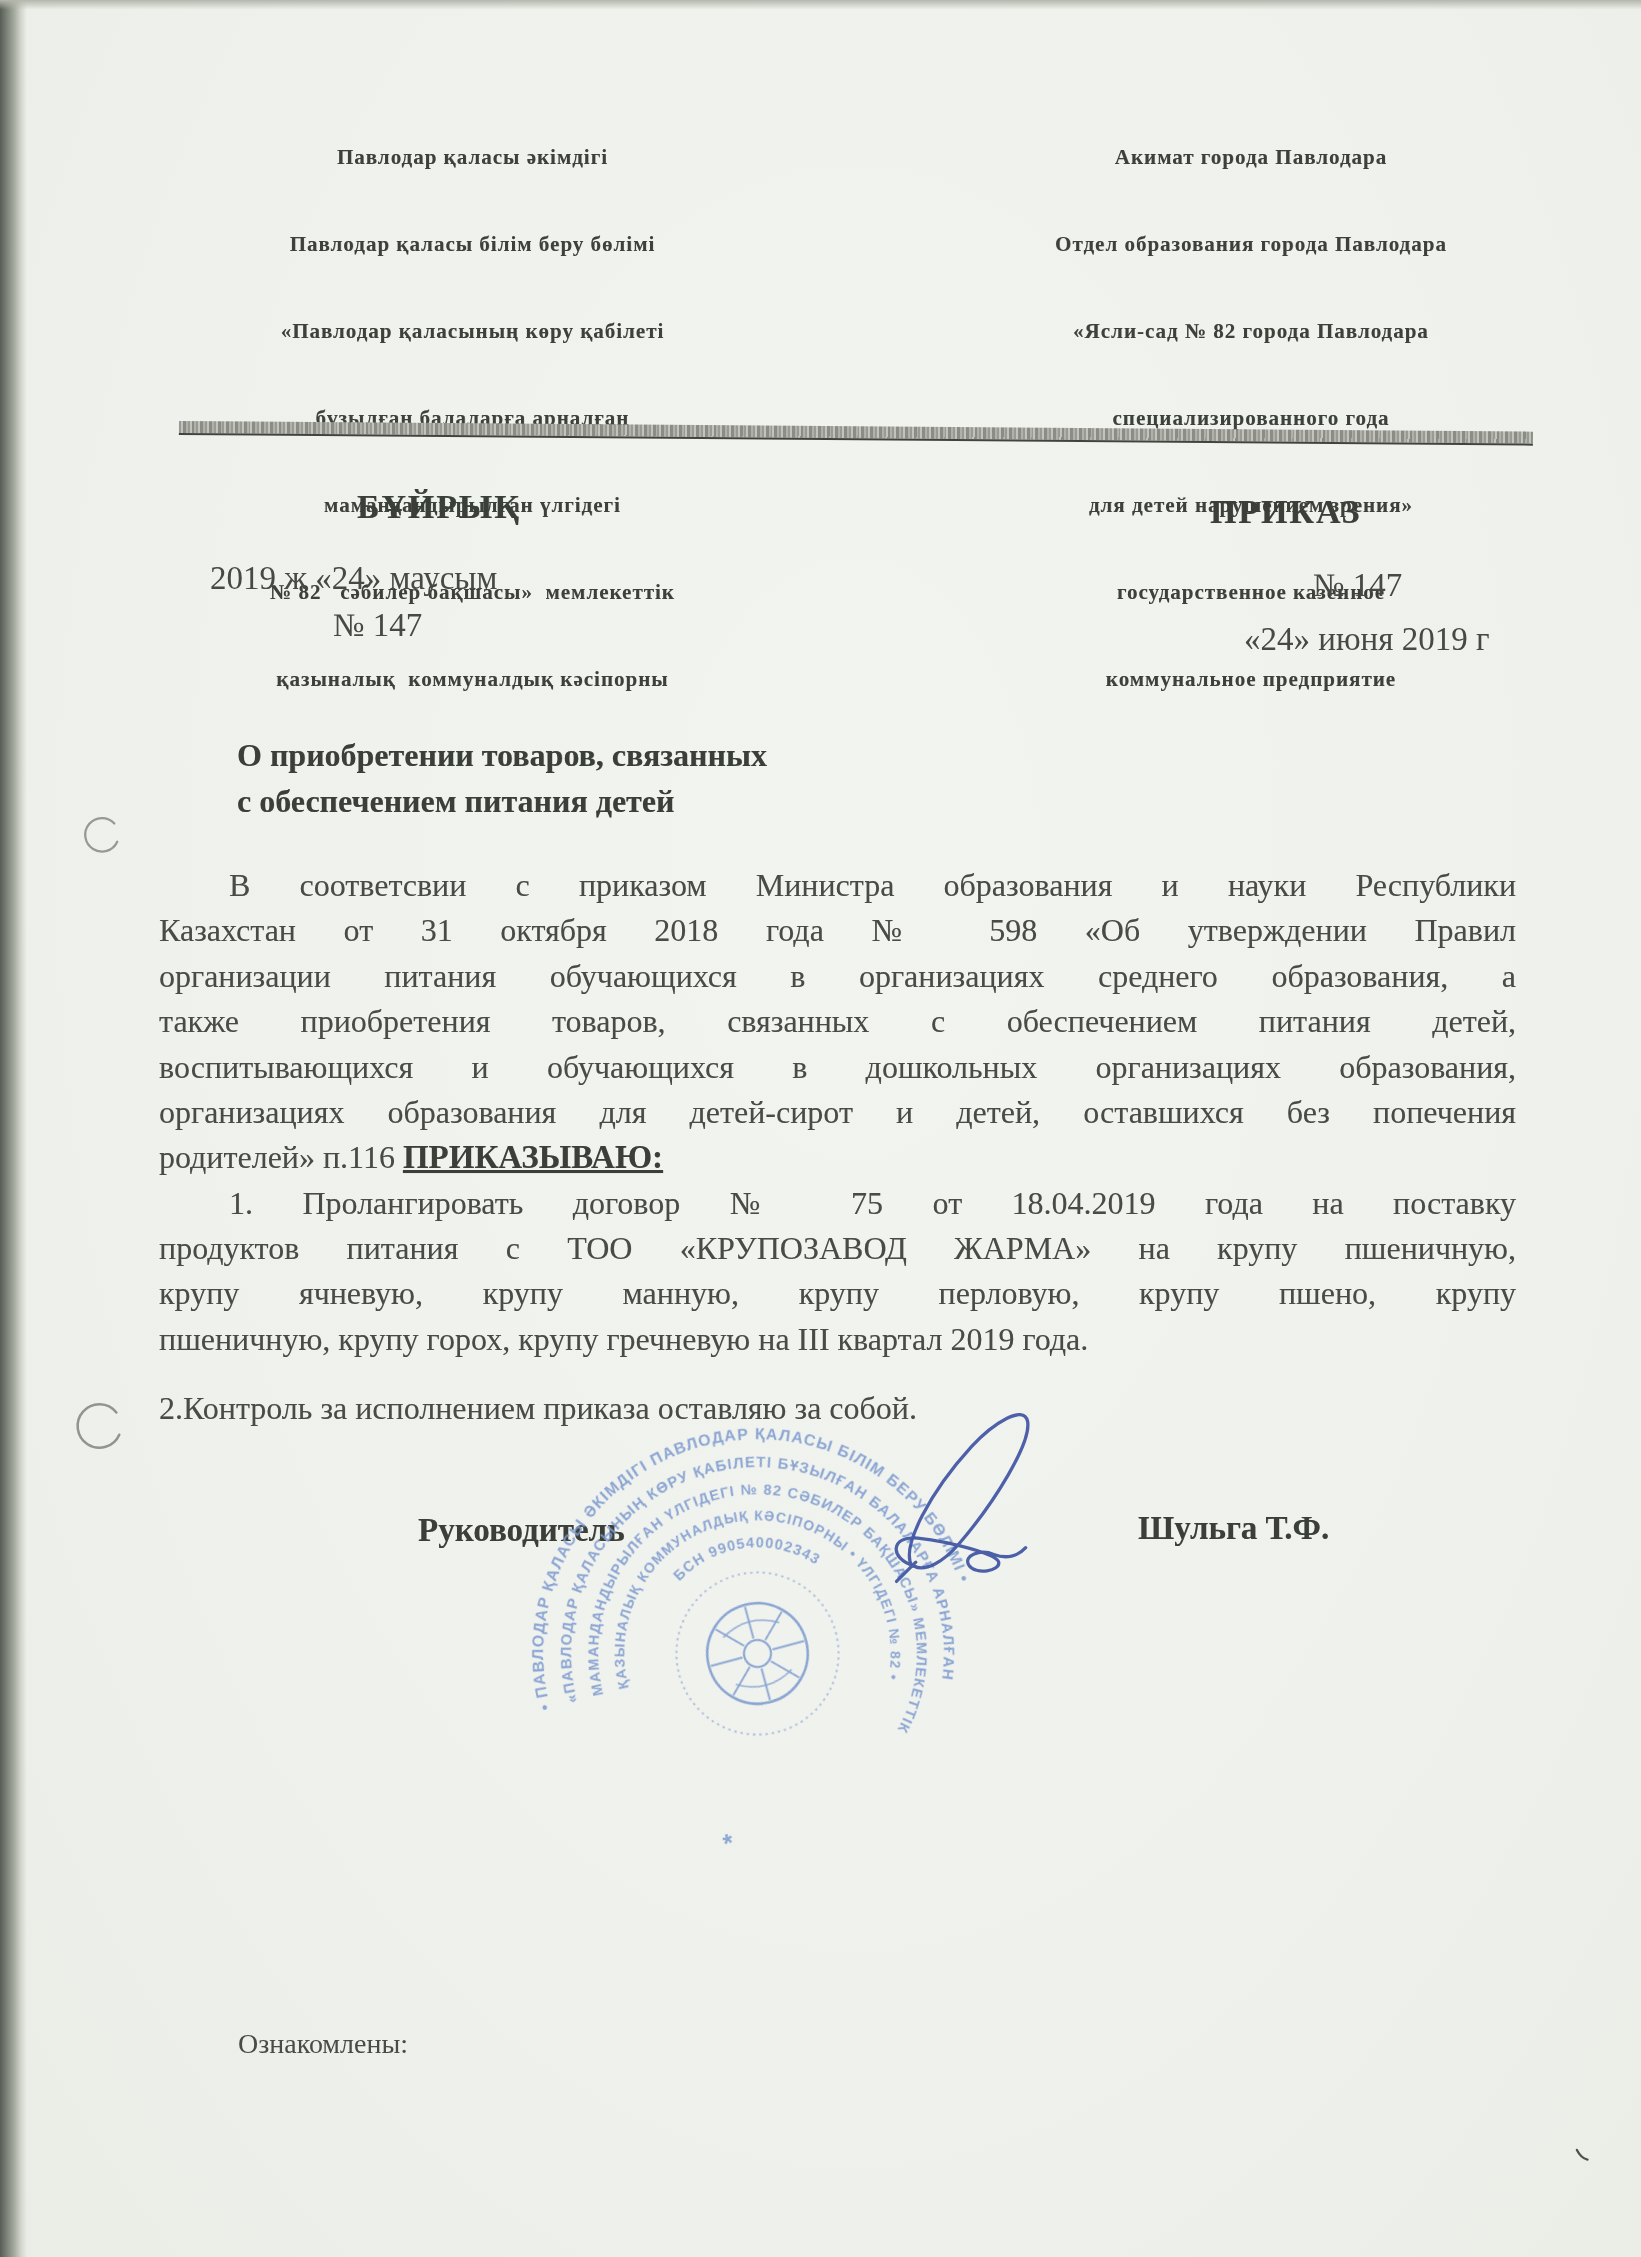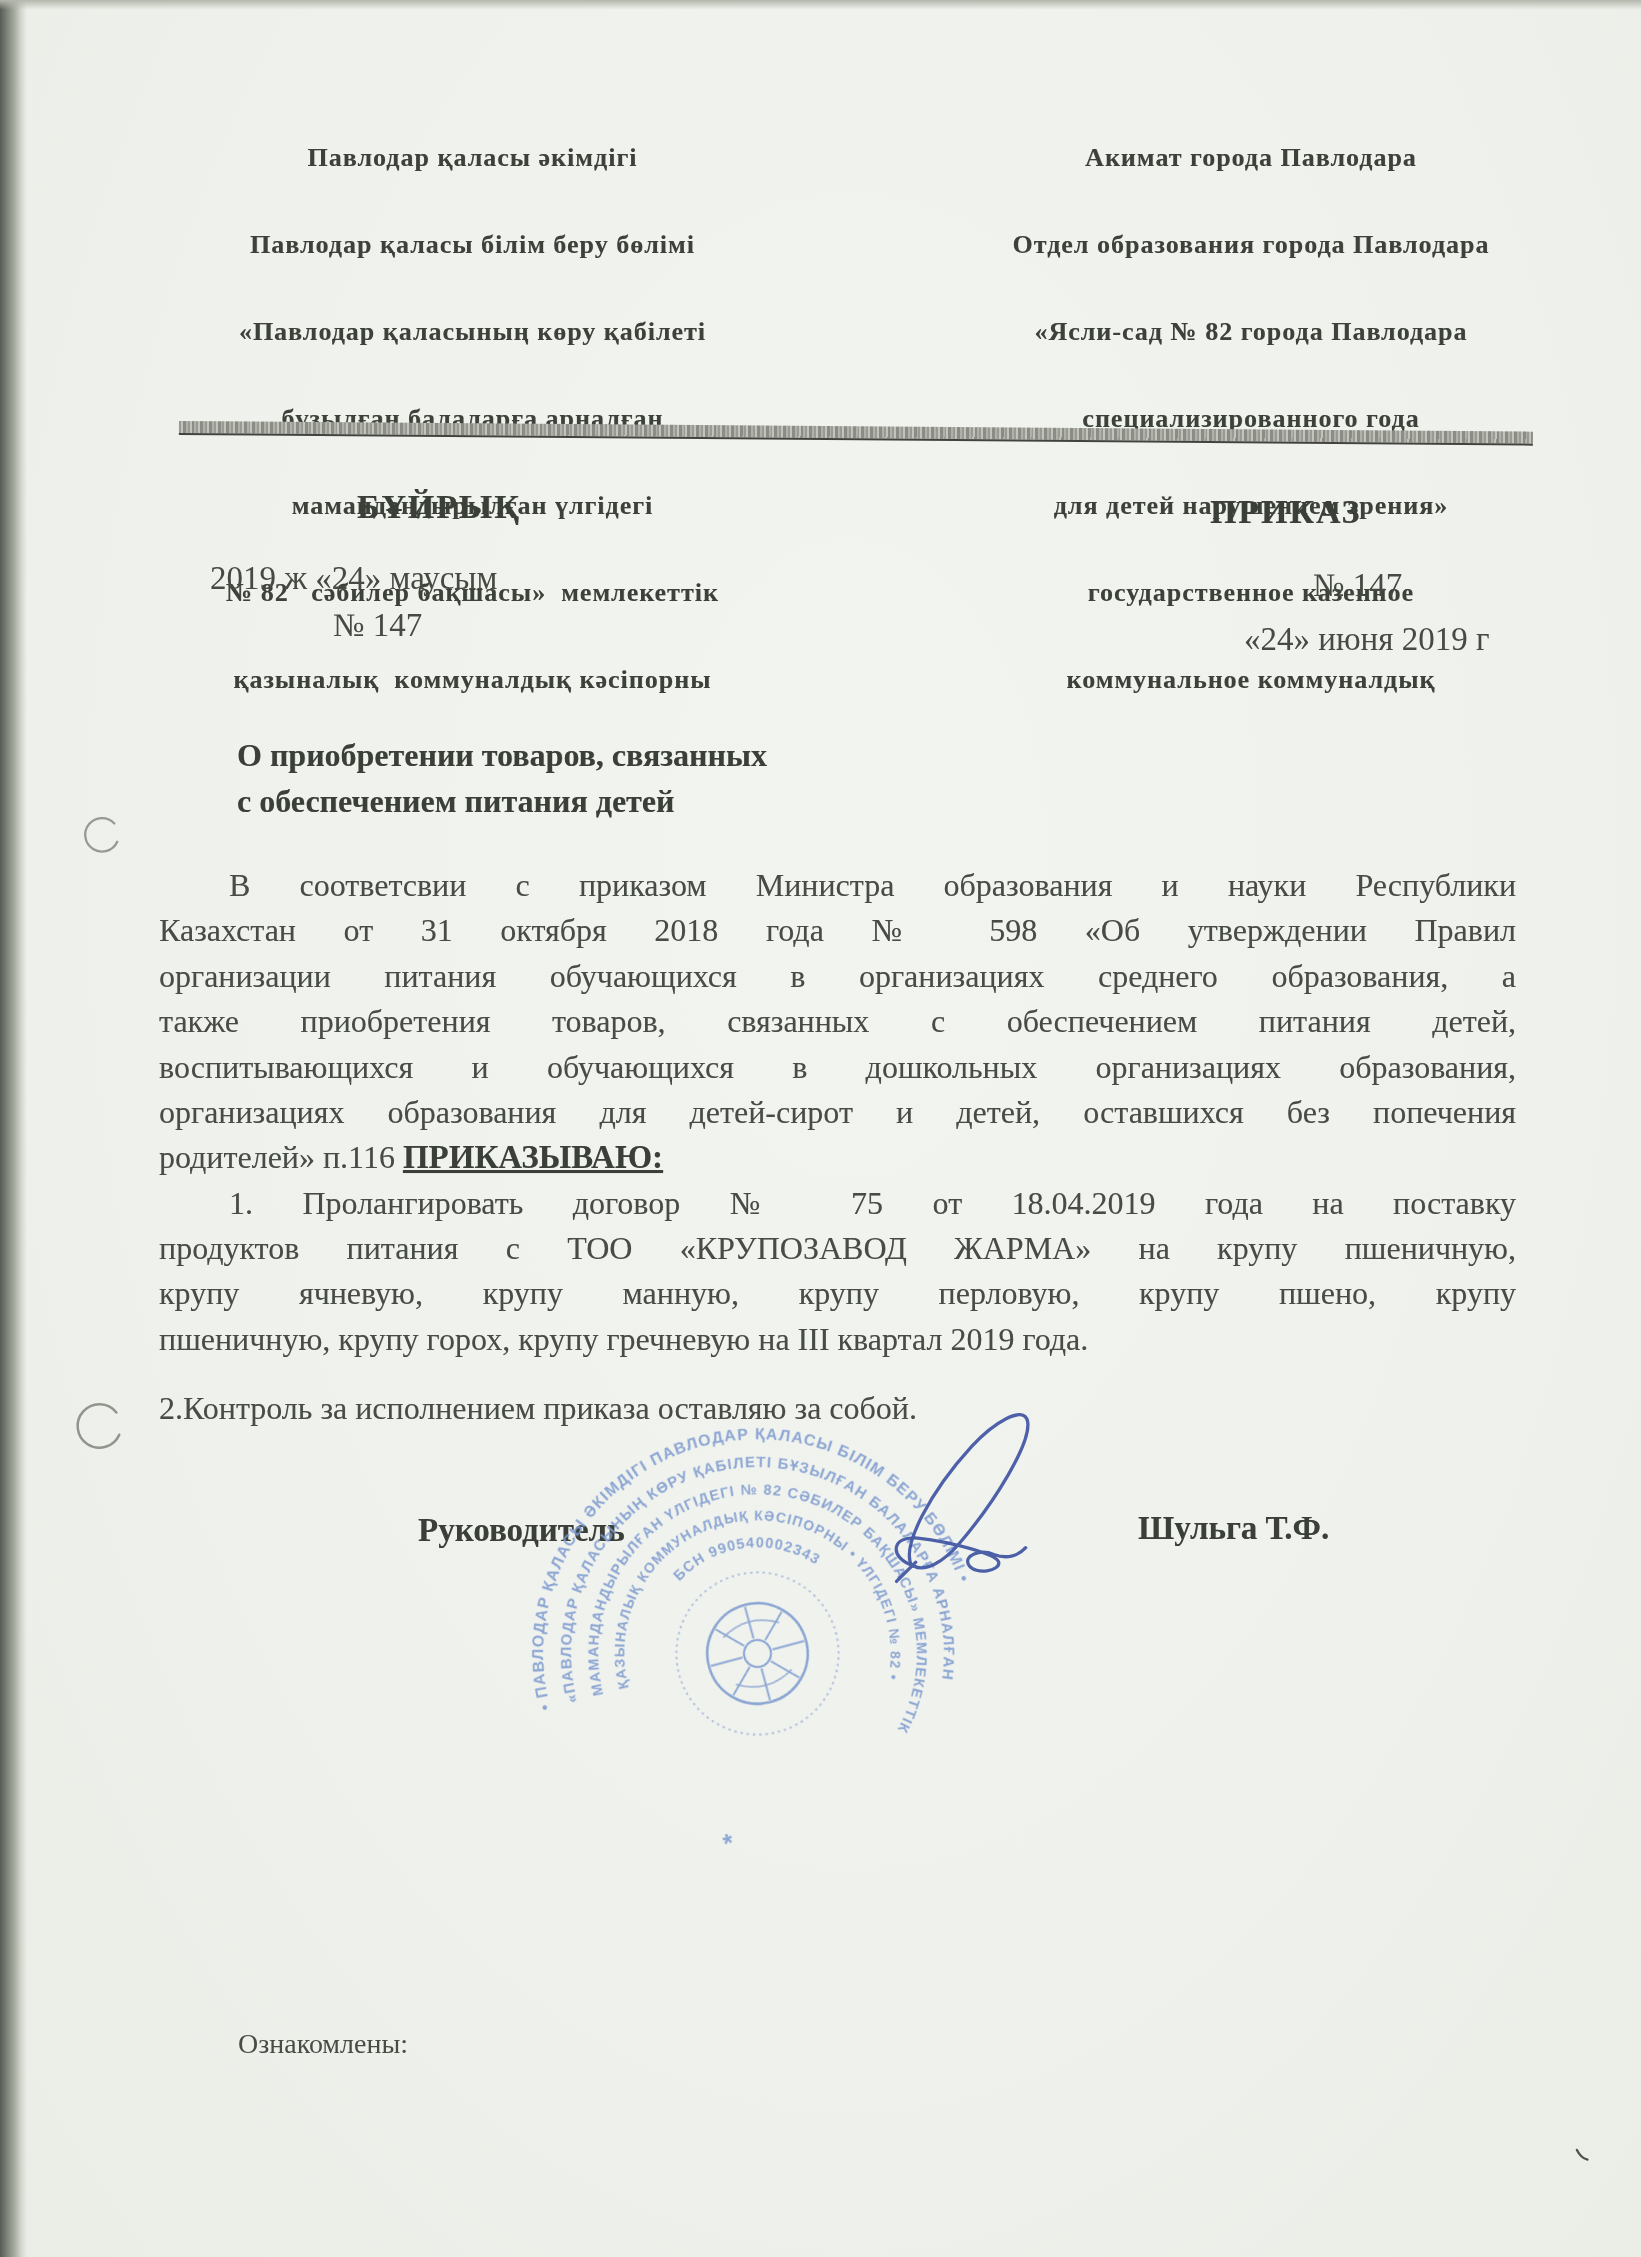--- a/index.html
+++ b/index.html
@@ -17,21 +17,21 @@
     position:absolute;left:0;top:0;width:27px;height:100%;
     background:linear-gradient(90deg,#575c54 0,#7d8279 6.8px,#a7aca1 14.5px,#d2d5cc 21px,rgba(239,241,236,0) 27px);
   }
   .edge-top{
     position:absolute;left:0;top:0;width:100%;height:9.7px;
     background:linear-gradient(180deg,#b3b7ac 0,rgba(239,241,236,0) 9.7px);
   }
   .hole{position:absolute;}
   
   .letterhead-col{position:absolute;text-align:center;font-weight:bold;color:#3c4139;
-    font-size:26px;line-height:29px;letter-spacing:1px;white-space:pre-wrap;
+    font-size:21px;line-height:29px;letter-spacing:1px;white-space:pre-wrap;
     text-shadow:0.3px 0.3px 0.5px rgba(55,60,52,0.35);}
   .lh-kk{left:154px;top:85px;width:637px;}
   .lh-ru{left:966px;top:85px;width:570px;}
   .divider{
     position:absolute;left:179px;top:421px;width:1354px;height:11.6px;
     background:repeating-linear-gradient(90deg,#999a93 0 1.9px,#c2c3bb 1.9px 3.9px,#8b8c85 3.9px 6.8px,#b0b1a9 6.8px 8.7px);
     border-bottom:2.9px solid #42433e;
     transform:rotate(0.45deg);transform-origin:left top;
   }
   .b{font-weight:bold;color:#3a3f38;}
@@ -80,21 +80,21 @@
       <div class="lh-line">№ 82   сәбилер бақшасы»  мемлекеттік</div>
       <div class="lh-line">қазыналық  коммуналдық кәсіпорны</div>
     </div>
     <div class="letterhead-col lh-ru">
       <div class="lh-line">Акимат города Павлодара</div>
       <div class="lh-line">Отдел образования города Павлодара</div>
       <div class="lh-line">«Ясли-сад № 82 города Павлодара</div>
       <div class="lh-line">специализированного года</div>
       <div class="lh-line">для детей нарушением зрения»</div>
       <div class="lh-line">государственное казенное</div>
-      <div class="lh-line">коммунальное коммуналдық</div>
+      <div class="lh-line">коммунальное предприятие</div>
     </div>
   </header>
 
   <div class="divider"></div>
 
   <div class="abs order-title" style="left:357px;top:488px;">БҰЙРЫҚ</div>
   <div class="abs order-title" style="left:1210px;top:493px;">ПРИКАЗ</div>
 
   <div class="abs order-meta" style="left:210px;top:560px;">2019 ж «24» маусым</div>
   <div class="abs order-meta" style="left:333px;top:607px;">№ 147</div>

